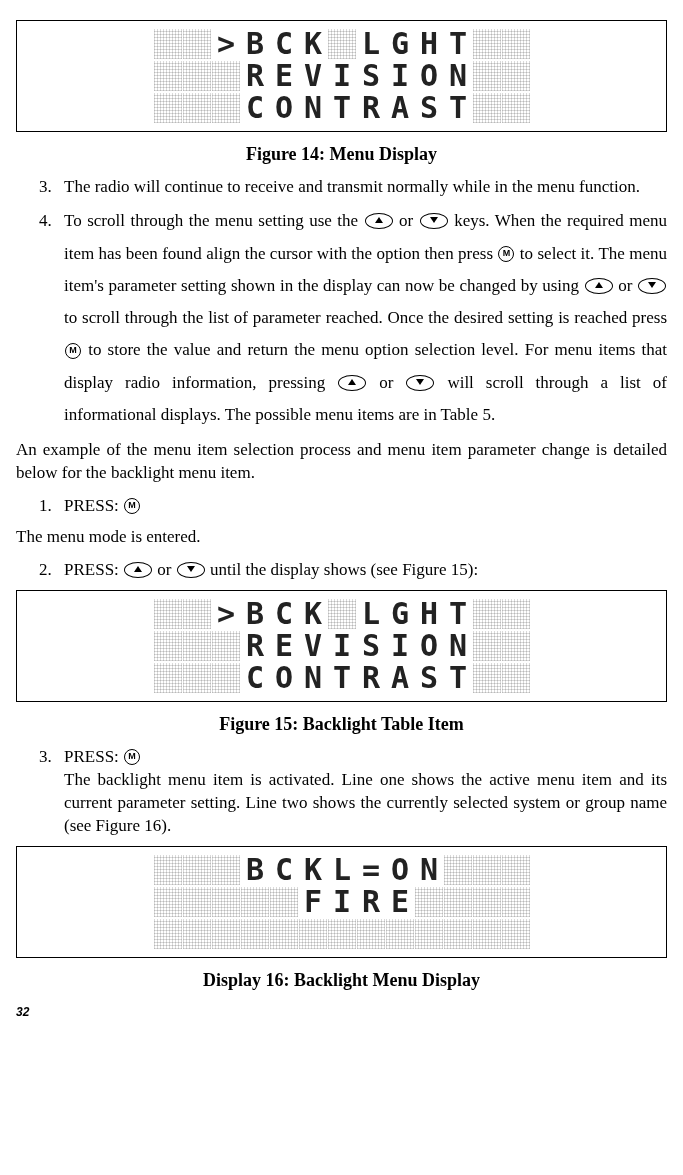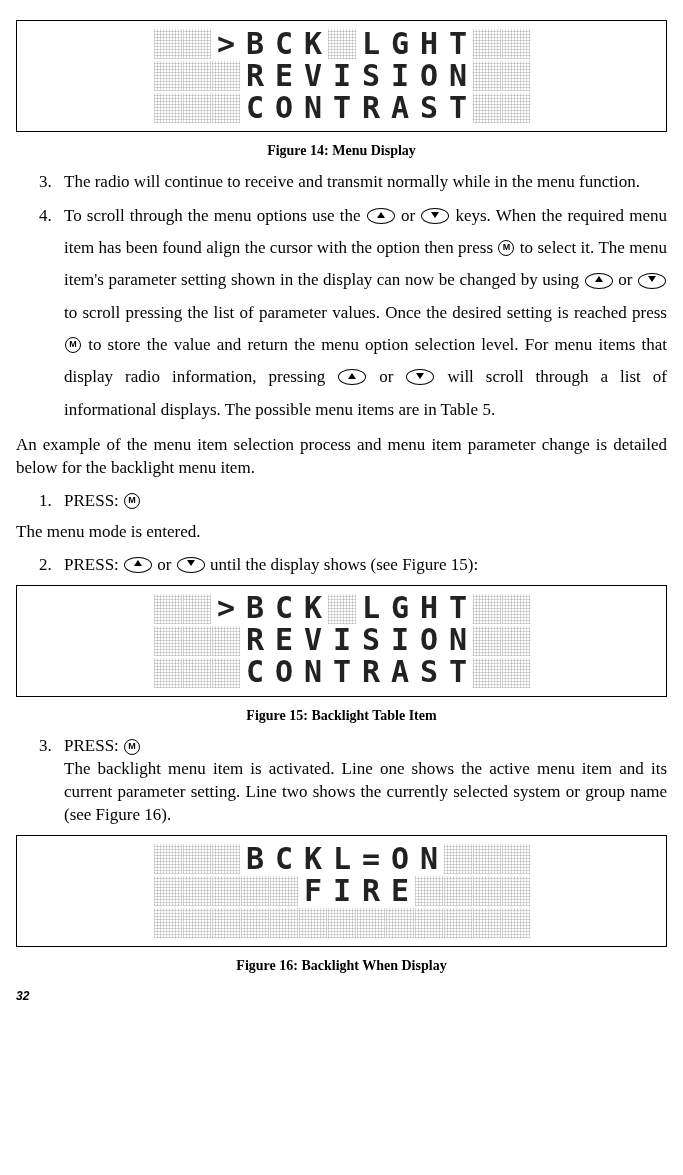--- a/index.html
+++ b/index.html
@@ -42,21 +42,21 @@
   .lcd-cell.char {
     background-image: none;
     font-weight: bold;
     font-family: "Arial Narrow", "Helvetica Condensed", monospace;
     font-stretch: condensed;
     font-size: 30px;
   }
   .fig-caption {
     text-align: center;
     font-weight: bold;
-    font-size: 14px;
+    font-size: 18px;
     margin: 6px 0 10px 0;
   }
   ol.steps {
     margin: 8px 0 8px 0;
     padding-left: 40px;
   }
   ol.steps > li {
     margin-bottom: 6px;
     padding-left: 8px;
     text-align: justify;
@@ -153,29 +153,29 @@
       <span class="lcd-cell char">T</span>
       <span class="lcd-cell"></span>
       <span class="lcd-cell"></span>
     </div>
 </div>
 <div class="fig-caption">Figure 14: Menu Display</div>
 
 <ol class="steps" start="3">
   <li>The radio will continue to receive and transmit normally while in the menu function.</li>
   <li class="tight">
-    <span>To scroll through the menu options use the </span><span class="inline-key"><svg viewBox="0 0 10 8">
+    <span>To scroll through the menu setting use the </span><span class="inline-key"><svg viewBox="0 0 10 8">
           <polygon points="5,1 9,7 1,7" fill="#000"></polygon>
         </svg></span><span> or </span><span class="inline-key"><svg viewBox="0 0 10 8">
           <polygon points="1,1 9,1 5,7" fill="#000"></polygon>
         </svg></span><span> keys.  When the required menu item has been found align the cursor with the option then press </span><span class="inline-key m">M</span><span> to select it. The menu item's parameter setting shown in the display can now be changed by using </span><span class="inline-key"><svg viewBox="0 0 10 8">
           <polygon points="5,1 9,7 1,7" fill="#000"></polygon>
         </svg></span><span> or </span><span class="inline-key"><svg viewBox="0 0 10 8">
           <polygon points="1,1 9,1 5,7" fill="#000"></polygon>
-        </svg></span><span> to scroll pressing the list of parameter values. Once the desired setting is reached press </span><span class="inline-key m">M</span><span> to store the value and return the menu option selection level. For menu items that display radio information, pressing </span><span class="inline-key"><svg viewBox="0 0 10 8">
+        </svg></span><span> to scroll through the list of parameter reached. Once the desired setting is reached press </span><span class="inline-key m">M</span><span> to store the value and return the menu option selection level. For menu items that display radio information, pressing </span><span class="inline-key"><svg viewBox="0 0 10 8">
           <polygon points="5,1 9,7 1,7" fill="#000"></polygon>
         </svg></span><span> or </span><span class="inline-key"><svg viewBox="0 0 10 8">
           <polygon points="1,1 9,1 5,7" fill="#000"></polygon>
         </svg></span><span> will scroll through a list of informational displays.  The possible menu items are in Table 5.</span>
   </li>
 </ol>
 
 <p>An example of the menu item selection process and menu item parameter change is detailed below for the backlight menu item.</p>
 
 <ol class="steps" start="1">
@@ -287,15 +287,15 @@
       <span class="lcd-cell"></span>
       <span class="lcd-cell"></span>
       <span class="lcd-cell"></span>
       <span class="lcd-cell"></span>
       <span class="lcd-cell"></span>
       <span class="lcd-cell"></span>
       <span class="lcd-cell"></span>
       <span class="lcd-cell"></span>
     </div>
 </div>
-<div class="fig-caption">Figure 16: Backlight When Display</div>
+<div class="fig-caption">Display 16: Backlight Menu Display</div>
 
 <div class="page-num">32</div>
 
 </body></html>

